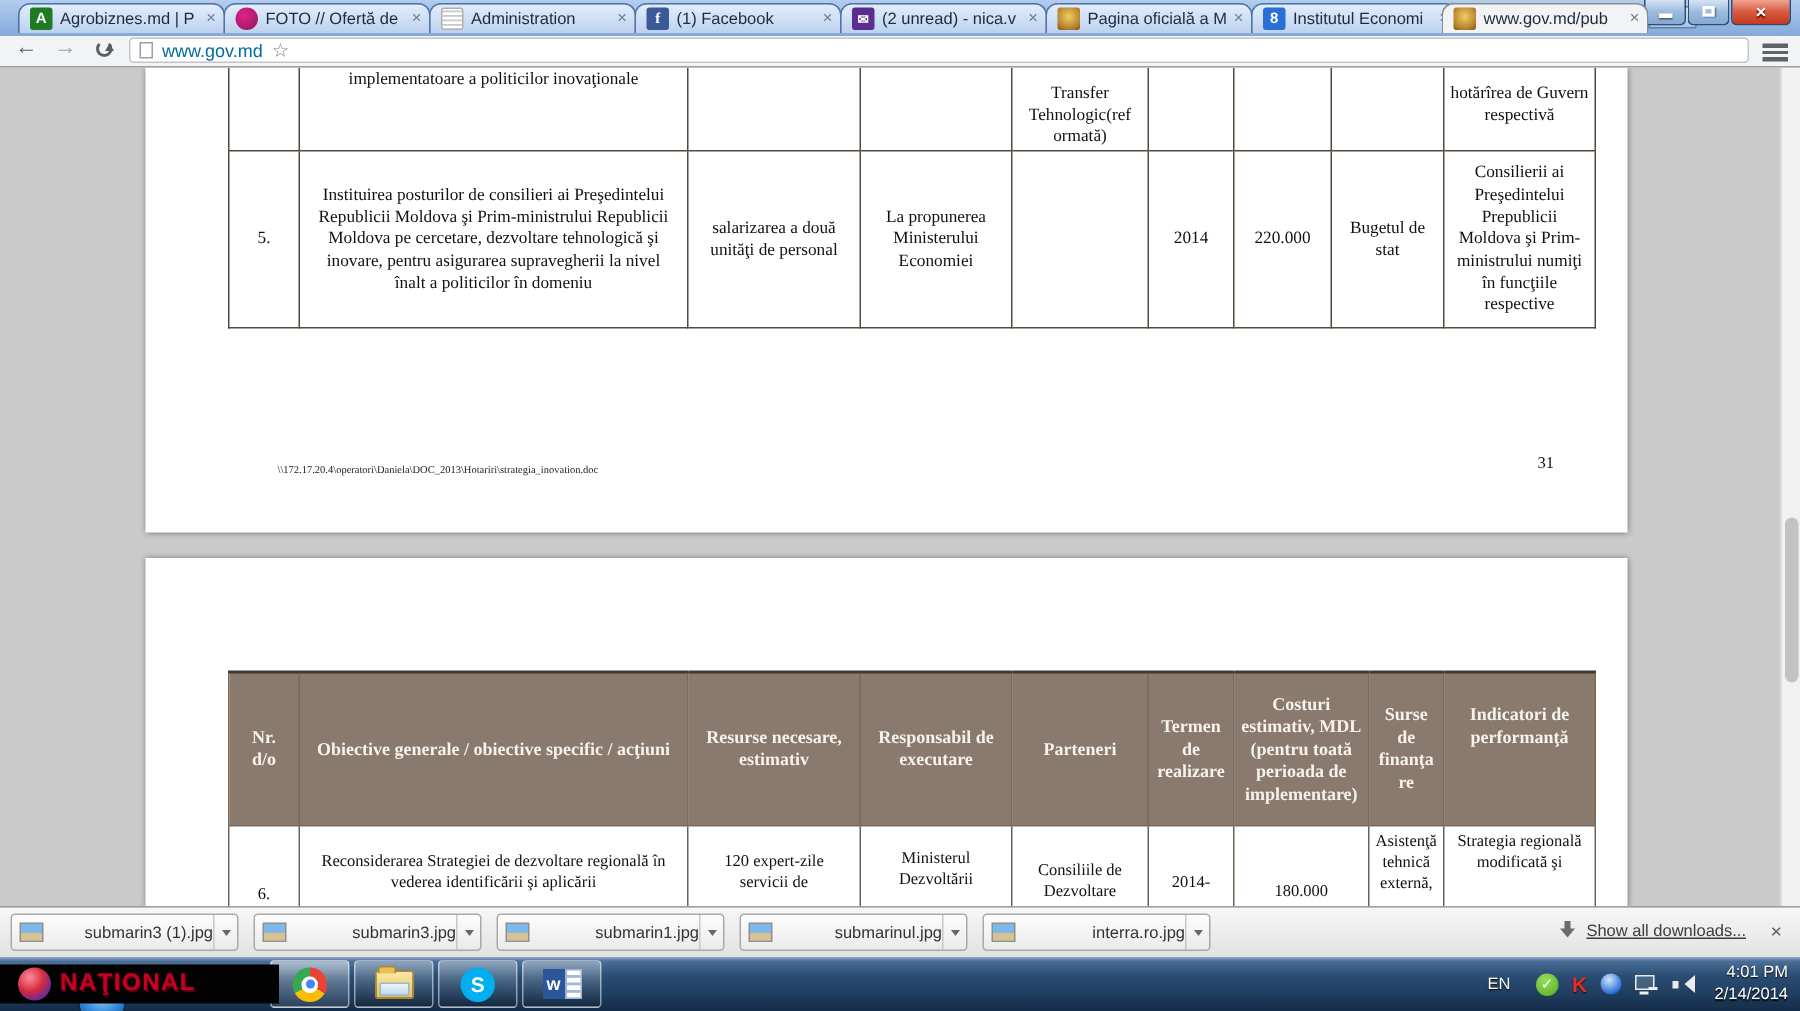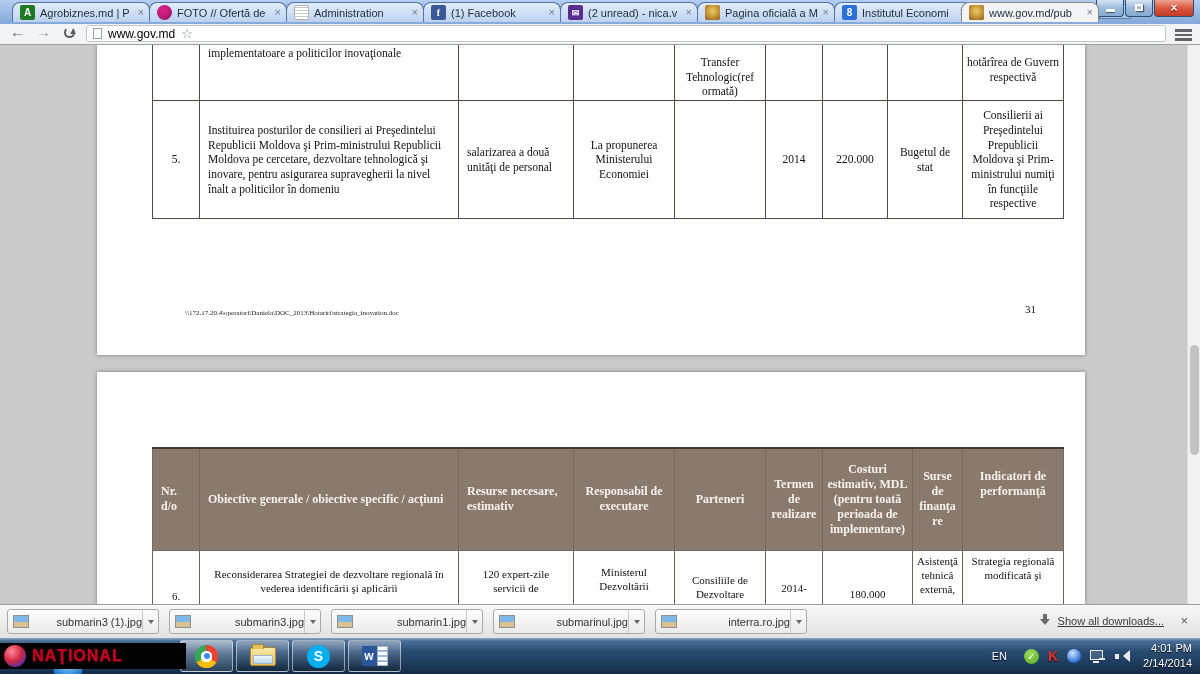--- a/index.html
+++ b/index.html
@@ -45,41 +45,41 @@
     background:#f2f3f5; border-bottom:1px solid #a0a0a0; z-index:29; }
   .nav-ico { position:absolute; top:1px; font-size:15px; font-weight:bold; color:#595f66; }
   .nav-back { left:10px; } .nav-fwd { left:36px; color:#9aa0a6; }
   .reload { position:absolute; left:64px; top:5px; width:11px; height:11px;
     border:2px solid #595f66; border-radius:50%; border-top-color:transparent; }
   .reload::after { content:""; position:absolute; right:-3px; top:-3px; border:3px solid transparent; border-bottom:5px solid #595f66; }
   .omnibox { position:absolute; left:86px; top:3px; width:1080px; height:17px;
     background:#fff; border:1px solid #c2c6cc; border-radius:3px;
     display:flex; align-items:center; padding:0 6px; font-size:12px; }
   .page-ico { width:9px; height:11px; border:1px solid #9aa0a6; background:#fff; margin-right:6px; flex:0 0 auto; }
-  .url-domain { color:#000000; } .url-path { color:#5f6368; flex:1; white-space:nowrap; overflow:hidden; }
+  .url-domain { color:#0369a1; } .url-path { color:#5f6368; flex:1; white-space:nowrap; overflow:hidden; }
   .star { color:#80868b; font-size:13px; margin-left:6px; }
   .menu-ico { position:absolute; right:8px; top:7px; width:17px; }
   .menu-ico span { display:block; height:2.5px; background:#5f6368; margin-bottom:2px; }
 
   
   .pdf-area { position:absolute; top:45px; left:0; right:0; height:559px; background:#cacaca; overflow:hidden; }
   .pdf-page { position:absolute; left:97px; width:988px; background:#fff; box-shadow:0 0 4px rgba(0,0,0,.4); overflow:hidden; }
   .page1 { top:0; height:310px; }
   .page2 { top:327px; height:233px; }
   .pdf-scrollbar { position:absolute; right:0; top:0; width:13px; height:100%; background:#f1f1f1; border-left:1px solid #dcdcdc; }
   .pdf-thumb { position:absolute; left:2px; width:9px; top:300px; height:110px; background:#c2c2c2; border-radius:5px; }
 
   table.doc { border-collapse:collapse; table-layout:fixed; position:absolute; left:55px; width:911px;
     font-family:"Liberation Serif", serif; color:#111; }
   .t1 { top:0; font-size:11.5px; }
   .t1 td { border:1px solid #55493f; padding:1px 3px; line-height:1.28; }
   .t1 tr.frag td { border-top:none; vertical-align:top; }
   .t1 tr.frag { height:55px; }
   .t1 tr.r5 { height:118px; }
-  .al { text-align:left; padding-left:8px !important; padding-right:8px !important; }
+  .al { text-align:center; padding-left:8px !important; padding-right:8px !important; }
   .ac { text-align:center; }
   .pt10 { padding-top:10px !important; }
 
   .t2 { top:75px; font-size:11px; }
   .t2 th, .t2 td { border:1px solid #6e6156; }
   .t2 thead tr { height:102px; }
   .t2 th { background:#8a7a6d; color:#f6f2ec; font-weight:bold; font-size:12px;
     border-color:#79695d; border-top:2px solid #43382f; padding:2px 4px; line-height:1.25;
     overflow-wrap:break-word; }
   .t2 .row6 { height:110px; }
@@ -105,21 +105,21 @@
   .dl-ico::after { content:""; position:absolute; left:0; top:5px; border:5.5px solid transparent; border-top:6px solid #6b6b6b; }
   .show-all { font-size:11px; color:#3c3c3c; text-decoration:underline; }
   .dl-close { position:absolute; right:12px; top:8px; color:#5a5a5a; font-size:13px; }
 
   
   .taskbar { position:absolute; top:638px; left:0; right:0; height:36px; z-index:50;
     background:linear-gradient(#8fa9c6 0%, #4a6e96 8%, #2b4d74 35%, #1d3a5a 75%, #142c47 100%); }
   .start-orb { position:absolute; left:52px; bottom:-10px; width:32px; height:32px; border-radius:50%;
     background:radial-gradient(circle at 50% 30%, #aee0ff, #2f85d6 55%, #0a3d7a); border:1px solid #0a2a50; }
   .national-box { position:absolute; left:0; top:5px; width:186px; height:26px; background:#020202;
-    display:flex; align-items:center; gap:6px; padding-left:4px; z-index:3; }
+    display:flex; align-items:center; gap:6px; padding-left:12px; z-index:3; }
   .national-logo { width:22px; height:22px; border-radius:50%; flex:0 0 auto;
     background:radial-gradient(circle at 35% 30%, #ff8c9c, #d42a3c 45%, #6a2a9c 75%, #2a3a9c); }
   .national-text { font-size:16px; font-weight:900; letter-spacing:1px; color:#c40024;
     text-shadow:0 0 1px #7a0016, 1px 1px 0 #55000f; font-family:"Liberation Sans", sans-serif; }
   .task-btns { position:absolute; left:180px; top:2px; display:flex; gap:3px; }
   .task-btn { width:53px; height:32px; border:1px solid rgba(255,255,255,.5); border-radius:3px;
     background:linear-gradient(rgba(255,255,255,.38), rgba(255,255,255,.14) 45%, rgba(0,0,0,.18));
     display:flex; align-items:center; justify-content:center; }
   .task-btn.active { background:linear-gradient(rgba(255,255,255,.55), rgba(255,255,255,.25) 45%, rgba(255,255,255,.08)); }
   .ico-chrome { width:23px; height:23px; border-radius:50%; position:relative;

